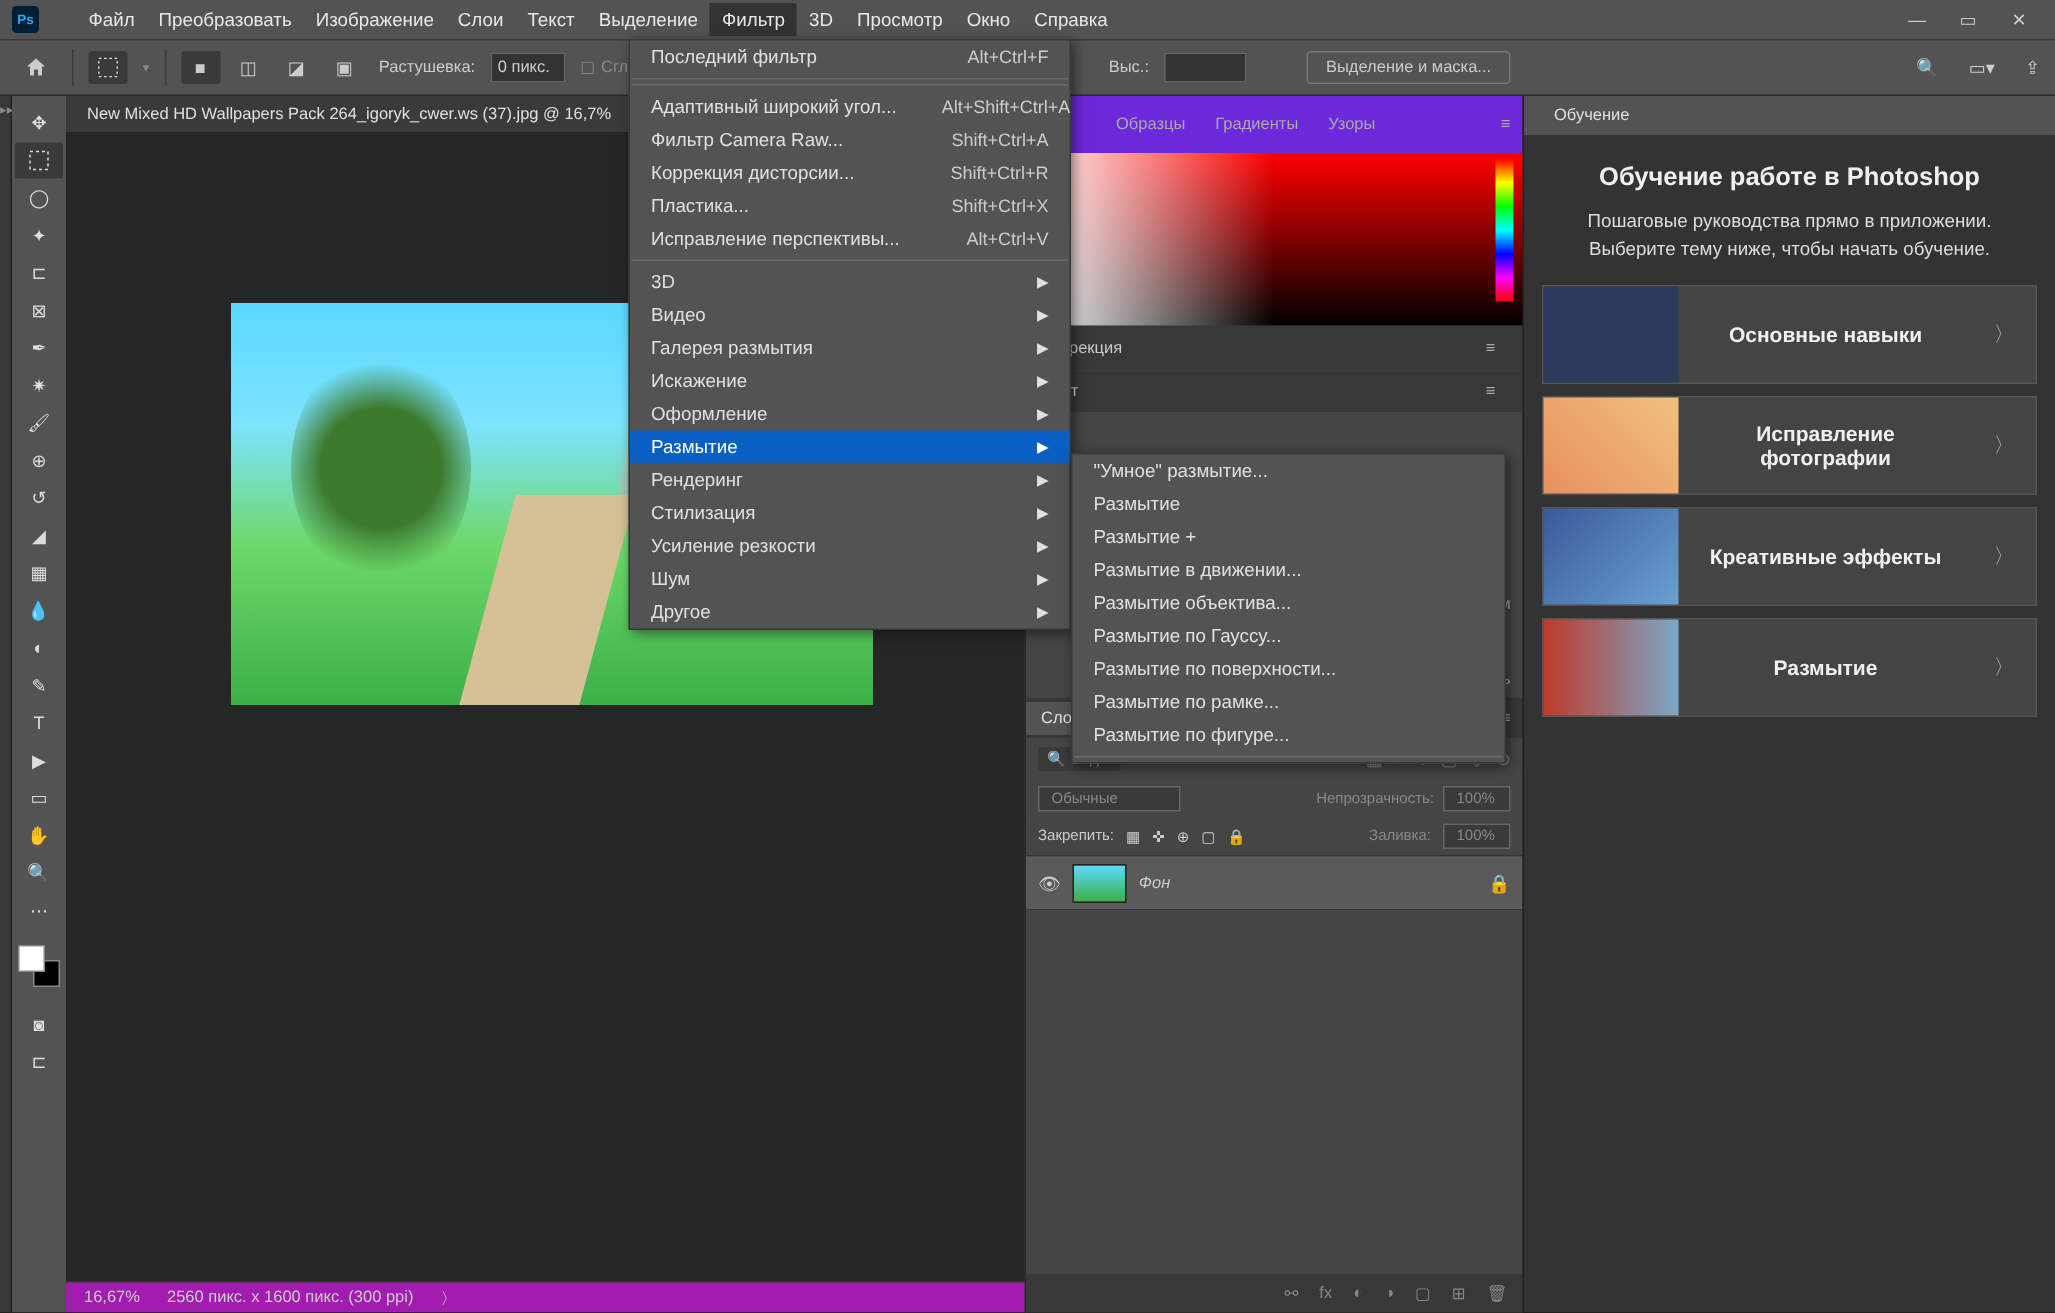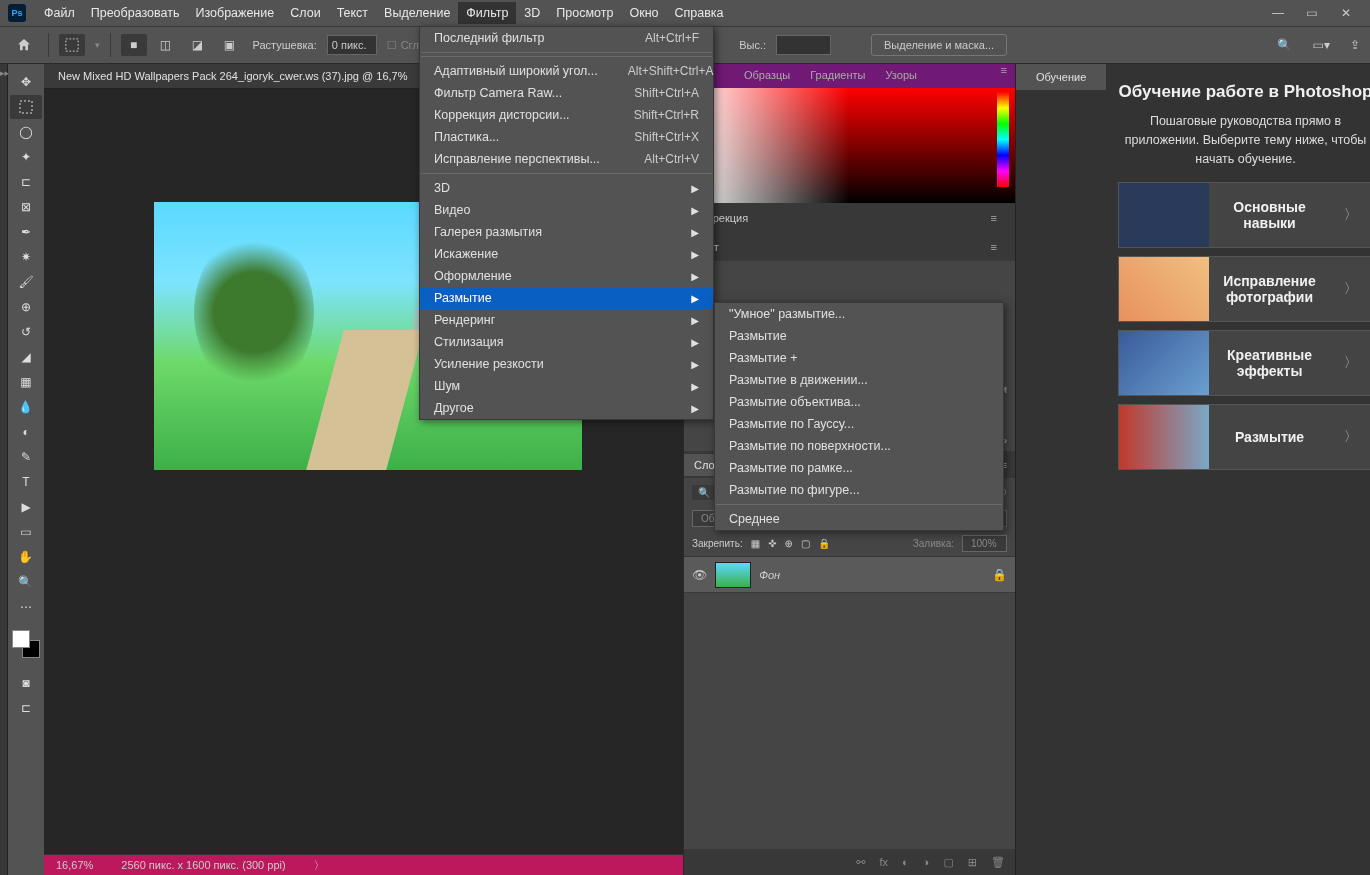--- a/index.html
+++ b/index.html
@@ -1,18 +1,18 @@
 <!DOCTYPE html>
 <html><head>
 <meta charset="utf-8">
 <style>
 *{margin:0;padding:0;box-sizing:border-box;font-family:"Segoe UI",Tahoma,sans-serif;user-select:none}
 body{background:#1a1a1a;width:1370px;height:875px;overflow:hidden;color:#ccc;font-size:12px}
 .menubar{height:26px;background:#535353;display:flex;align-items:center;padding:0 8px}
-.ps-logo{width:18px;height:18px;background:#001e36;border-radius:3px;display:flex;align-items:center;justify-content:center;color:#31a8ff;font-size:9px;font-weight:bold;margin-right:10px}
+.ps-logo{width:18px;height:18px;background:#001e36;border-radius:3px;display:flex;align-items:center;justify-content:center;color:#31a8ff;font-size:9px;font-weight:bold;margin-right:25px}
 .menubar-item{padding:4px 8px;cursor:pointer;font-size:12.5px;color:#e8e8e8}
 .menubar-item.active{background:#333}
 .win-controls{margin-left:auto;display:flex;gap:18px;padding-right:8px;color:#ccc}
 .win-btn{width:16px;text-align:center;cursor:pointer}
 .optionsbar{height:38px;background:#535353;border-top:1px solid #383838;border-bottom:1px solid #2a2a2a;display:flex;align-items:center;padding:0 10px;gap:10px}
 .home-icon{width:28px;height:28px;display:flex;align-items:center;justify-content:center;cursor:pointer}
 .ob-sep{width:1px;height:24px;background:#3a3a3a}
 .ob-group{display:flex;gap:6px;align-items:center}
 .ob-tool{width:26px;height:22px;display:flex;align-items:center;justify-content:center;cursor:pointer;border-radius:2px}
 .ob-tool.sel{background:#3a3a3a}
@@ -29,23 +29,23 @@
 .tool-swatches{margin-top:10px;width:28px;height:28px;margin-left:4px;position:relative}
 .sw-fg{position:absolute;width:18px;height:18px;background:#fff;border:1px solid #888;top:0;left:0}
 .sw-bg{position:absolute;width:18px;height:18px;background:#000;border:1px solid #888;bottom:0;right:0}
 .canvas-area{flex:1;background:#262626;position:relative;display:flex;flex-direction:column}
 .doc-tab{height:25px;background:#3a3a3a;display:flex;align-items:center;padding:0 14px;font-size:11px;color:#e0e0e0;border-bottom:1px solid #222}
 .canvas-view{flex:1;display:flex;align-items:center;justify-content:center;padding-top:30px}
 .canvas-img{width:428px;height:268px;background:linear-gradient(180deg,#5bd9ff 0%,#7de4ff 30%,#6dd96a 60%,#3cb048 100%);position:relative;overflow:hidden;margin-right:120px;margin-top:-200px}
 .tree1{position:absolute;left:40px;top:30px;width:120px;height:160px;background:radial-gradient(circle,#3d7a2e 40%,transparent 70%);border-radius:50%}
 .tree2{position:absolute;right:60px;top:60px;width:110px;height:130px;background:radial-gradient(circle,#f5a0c0 40%,transparent 70%);border-radius:50%}
 .path{position:absolute;bottom:0;left:40%;width:80px;height:140px;background:#d4c195;transform:skewX(-15deg)}
-.statusbar{height:21px;background:#be185d;display:flex;align-items:center;padding:0 12px;font-size:11px;color:#ccc;gap:28px;border-top:1px solid #333}
+.statusbar{height:21px;background:#a21caf;display:flex;align-items:center;padding:0 12px;font-size:11px;color:#ccc;gap:18px;border-top:1px solid #333}
 .right-panels{width:332px;background:#535353;display:flex;flex-direction:column;border-left:1px solid #2a2a2a}
-.panel-tabs{height:24px;background:#701a75;display:flex;padding-left:50px;font-size:11px;gap:0}
+.panel-tabs{height:38px;background:#6d28d9;display:flex;align-items:center;padding-left:50px;font-size:11px;gap:0}
 .ptab{padding:5px 10px;color:#aaa;cursor:pointer}
 .ptab.active{background:#535353;color:#e0e0e0}
 .panel-menu{margin-left:auto;margin-right:8px;color:#aaa;cursor:pointer}
 .color-picker{height:115px;position:relative;background:linear-gradient(to bottom,#ff0000 0%,#800000 50%,#000 100%)}
 .color-picker::before{content:"";position:absolute;inset:0;background:linear-gradient(to right,#fff 0%,transparent 50%)}
 .hue-strip{position:absolute;right:6px;top:4px;width:12px;height:95px;background:linear-gradient(180deg,red,yellow,lime,cyan,blue,magenta,red)}
 .panel-section{border-top:1px solid #383838}
 .panel-header{height:28px;background:#383838;display:flex;align-items:center;padding:0 10px;font-size:11px;color:#ccc}
 .panel-body{background:#454545;padding:8px;font-size:11px;color:#aaa}
 .prop-row{display:flex;align-items:center;gap:6px;padding:4px 0}
@@ -59,21 +59,21 @@
 .layer-opts{display:flex;padding:4px 8px;gap:6px;align-items:center;background:#454545;font-size:10px}
 .layer-select{background:#3a3a3a;padding:2px 8px;border:1px solid #666;color:#888;font-size:10px;width:95px}
 .layer-lock{display:flex;padding:4px 8px;gap:8px;align-items:center;background:#454545;font-size:10px;border-bottom:1px solid #333}
 .layer-list{flex:1;background:#454545}
 .layer-row{height:36px;display:flex;align-items:center;padding:0 8px;gap:8px;background:#5a5a5a;border-bottom:1px solid #3a3a3a}
 .layer-eye{color:#ccc}
 .layer-thumb{width:36px;height:26px;background:linear-gradient(180deg,#5bd9ff,#3cb048);border:1px solid #222}
 .layer-name{font-style:italic;font-size:11px}
 .layer-lock-icon{margin-left:auto;color:#aaa}
 .layer-footer{height:26px;background:#383838;display:flex;align-items:center;justify-content:flex-end;gap:14px;padding:0 10px;color:#888;font-size:11px}
-.learn-panel{width:355px;background:#333;border-left:1px solid #222;display:flex;flex-direction:row}
+.learn-panel{width:355px;background:#333;border-left:1px solid #222;display:flex;flex-direction:column}
 .learn-tab{height:26px;background:#535353;display:flex;align-items:center;padding:0 10px;font-size:11px}
 .learn-content{padding:18px 12px;text-align:center}
 .learn-title{font-size:17px;font-weight:600;color:#f0f0f0;margin-bottom:10px}
 .learn-sub{font-size:12.5px;color:#ddd;line-height:1.5;margin-bottom:14px}
 .learn-card{height:66px;background:#444;margin-bottom:8px;display:flex;align-items:center;cursor:pointer;border:1px solid #555}
 .lc-img{width:90px;height:100%;background:#2a3a5a}
 .lc-img.i2{background:linear-gradient(45deg,#e8915e,#f0c080)}
 .lc-img.i3{background:linear-gradient(135deg,#3a5a9a,#6aa0d0)}
 .lc-img.i4{background:linear-gradient(90deg,#c0392b,#7aa8c8)}
 .lc-label{flex:1;padding:0 14px;font-size:14px;font-weight:600;color:#f0f0f0}
@@ -422,16 +422,13 @@
   <div class="menu-item">
       <span>Размытие по поверхности...</span>
     </div>
   <div class="menu-item">
       <span>Размытие по рамке...</span>
     </div>
   <div class="menu-item">
       <span>Размытие по фигуре...</span>
     </div>
   <div class="menu-sep"></div>
-  <div class="menu-item">
-      <span>Среднее</span>
-    </div>
 </div>
 
 </body></html>

